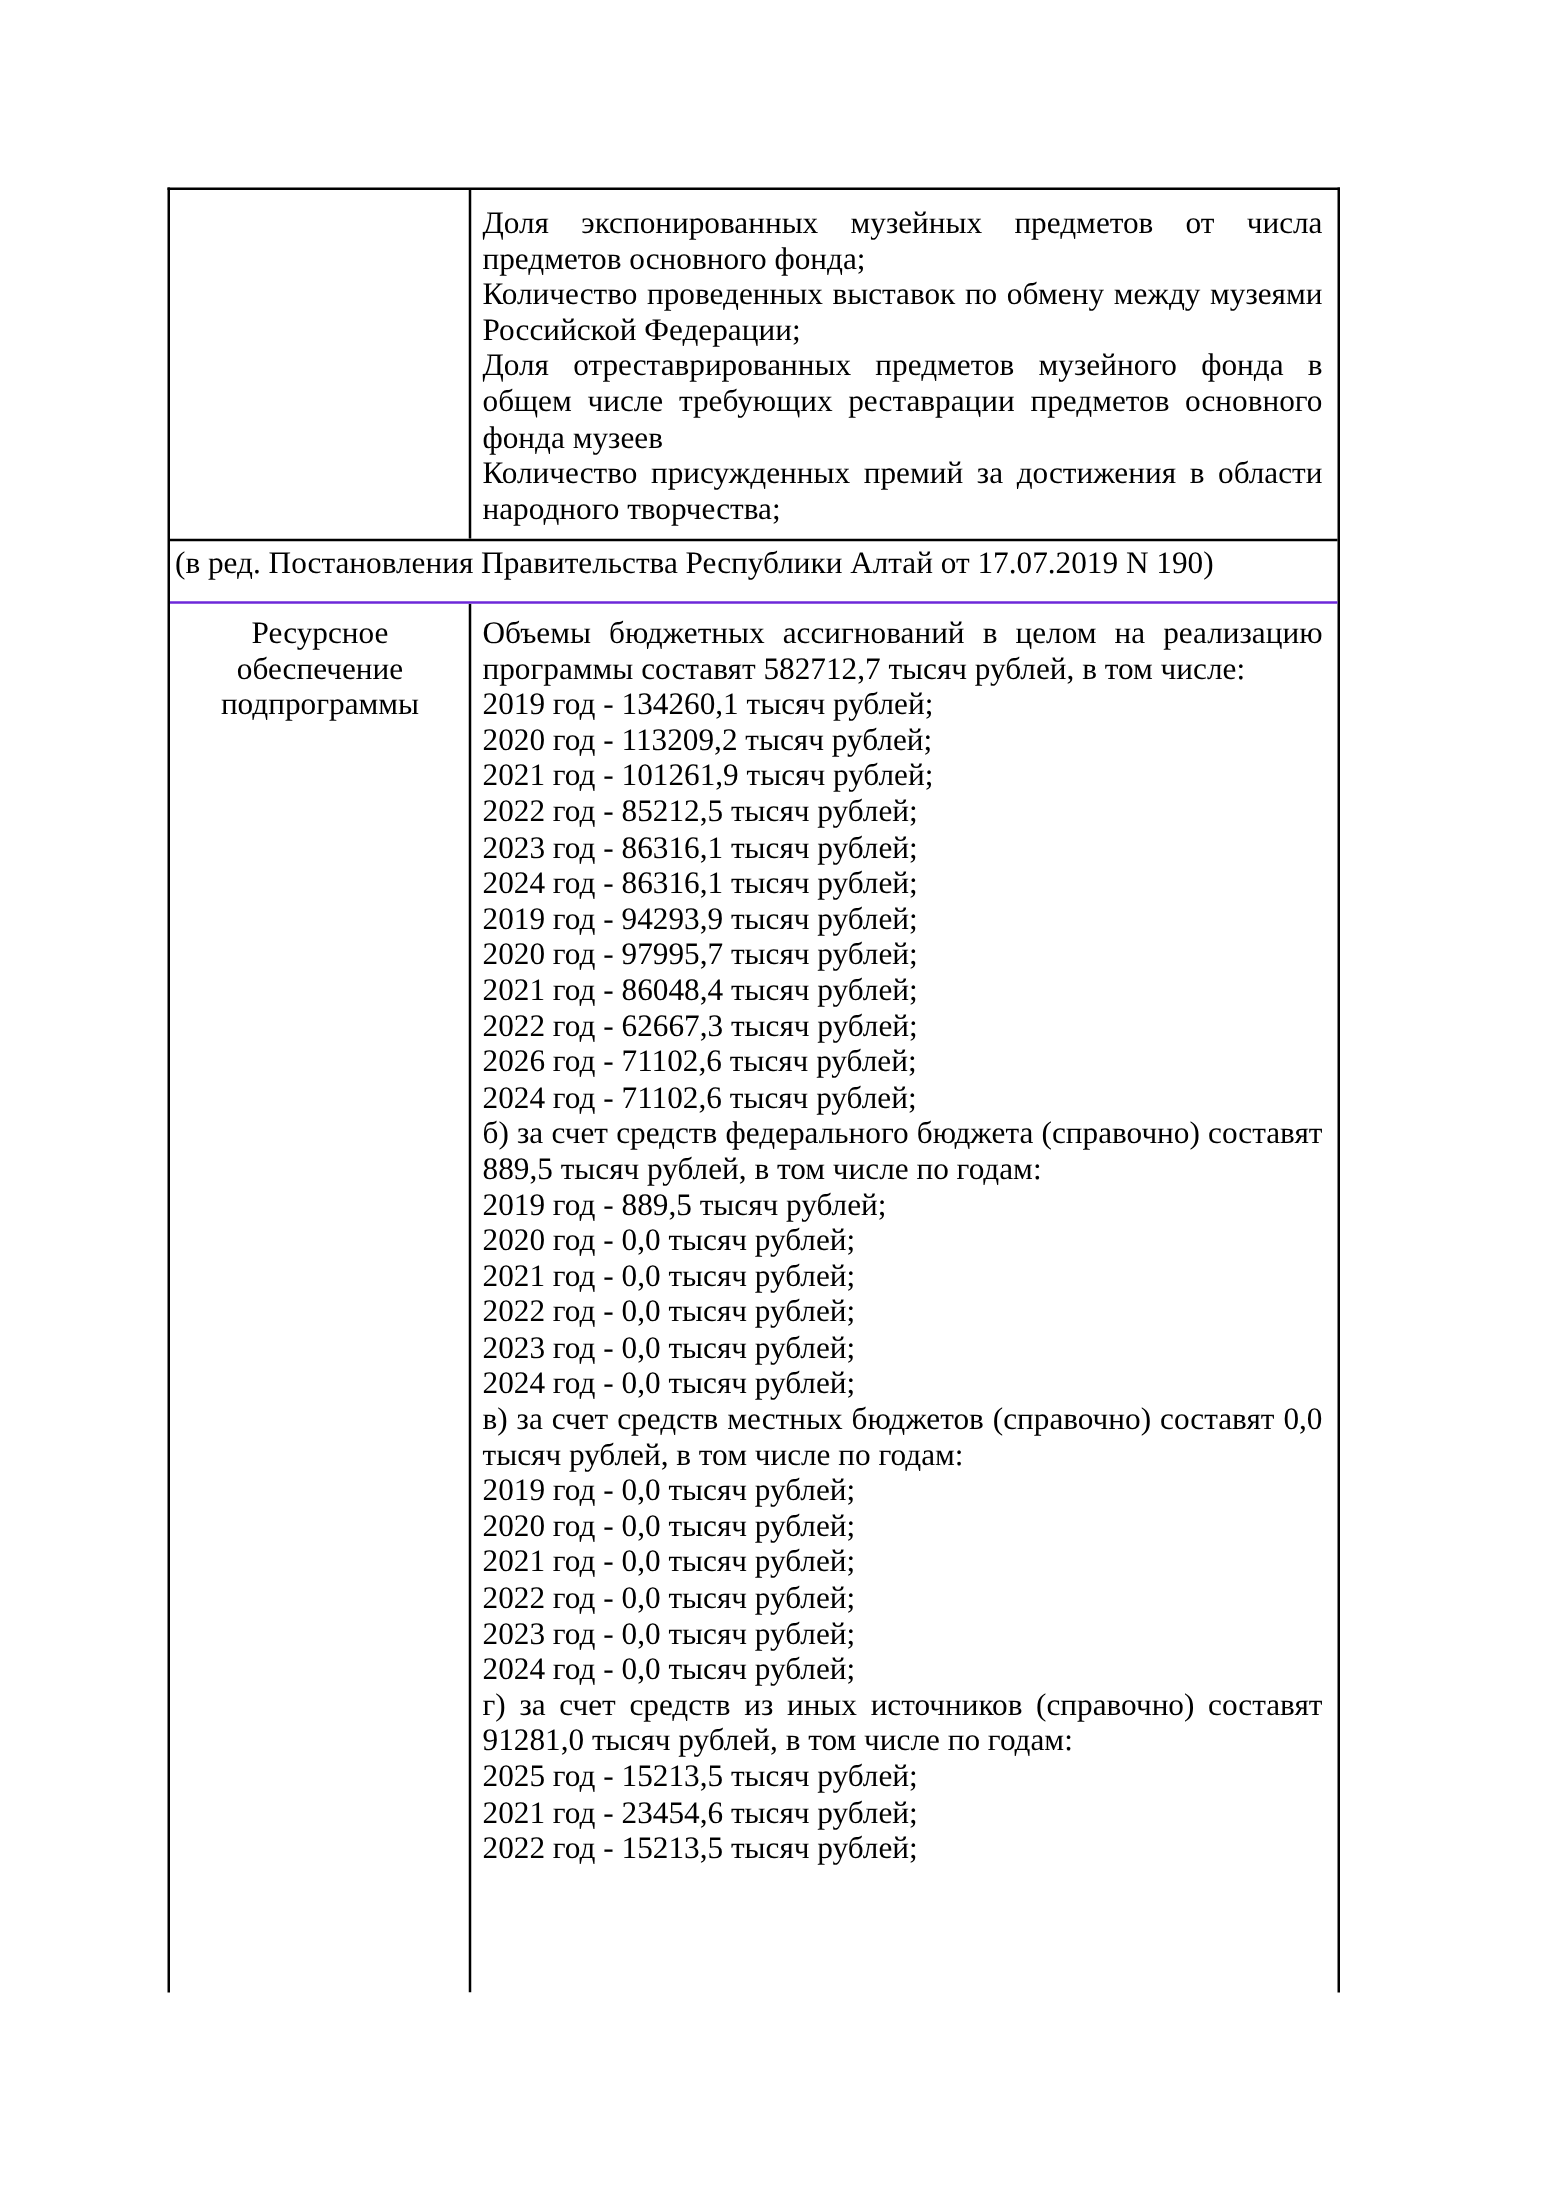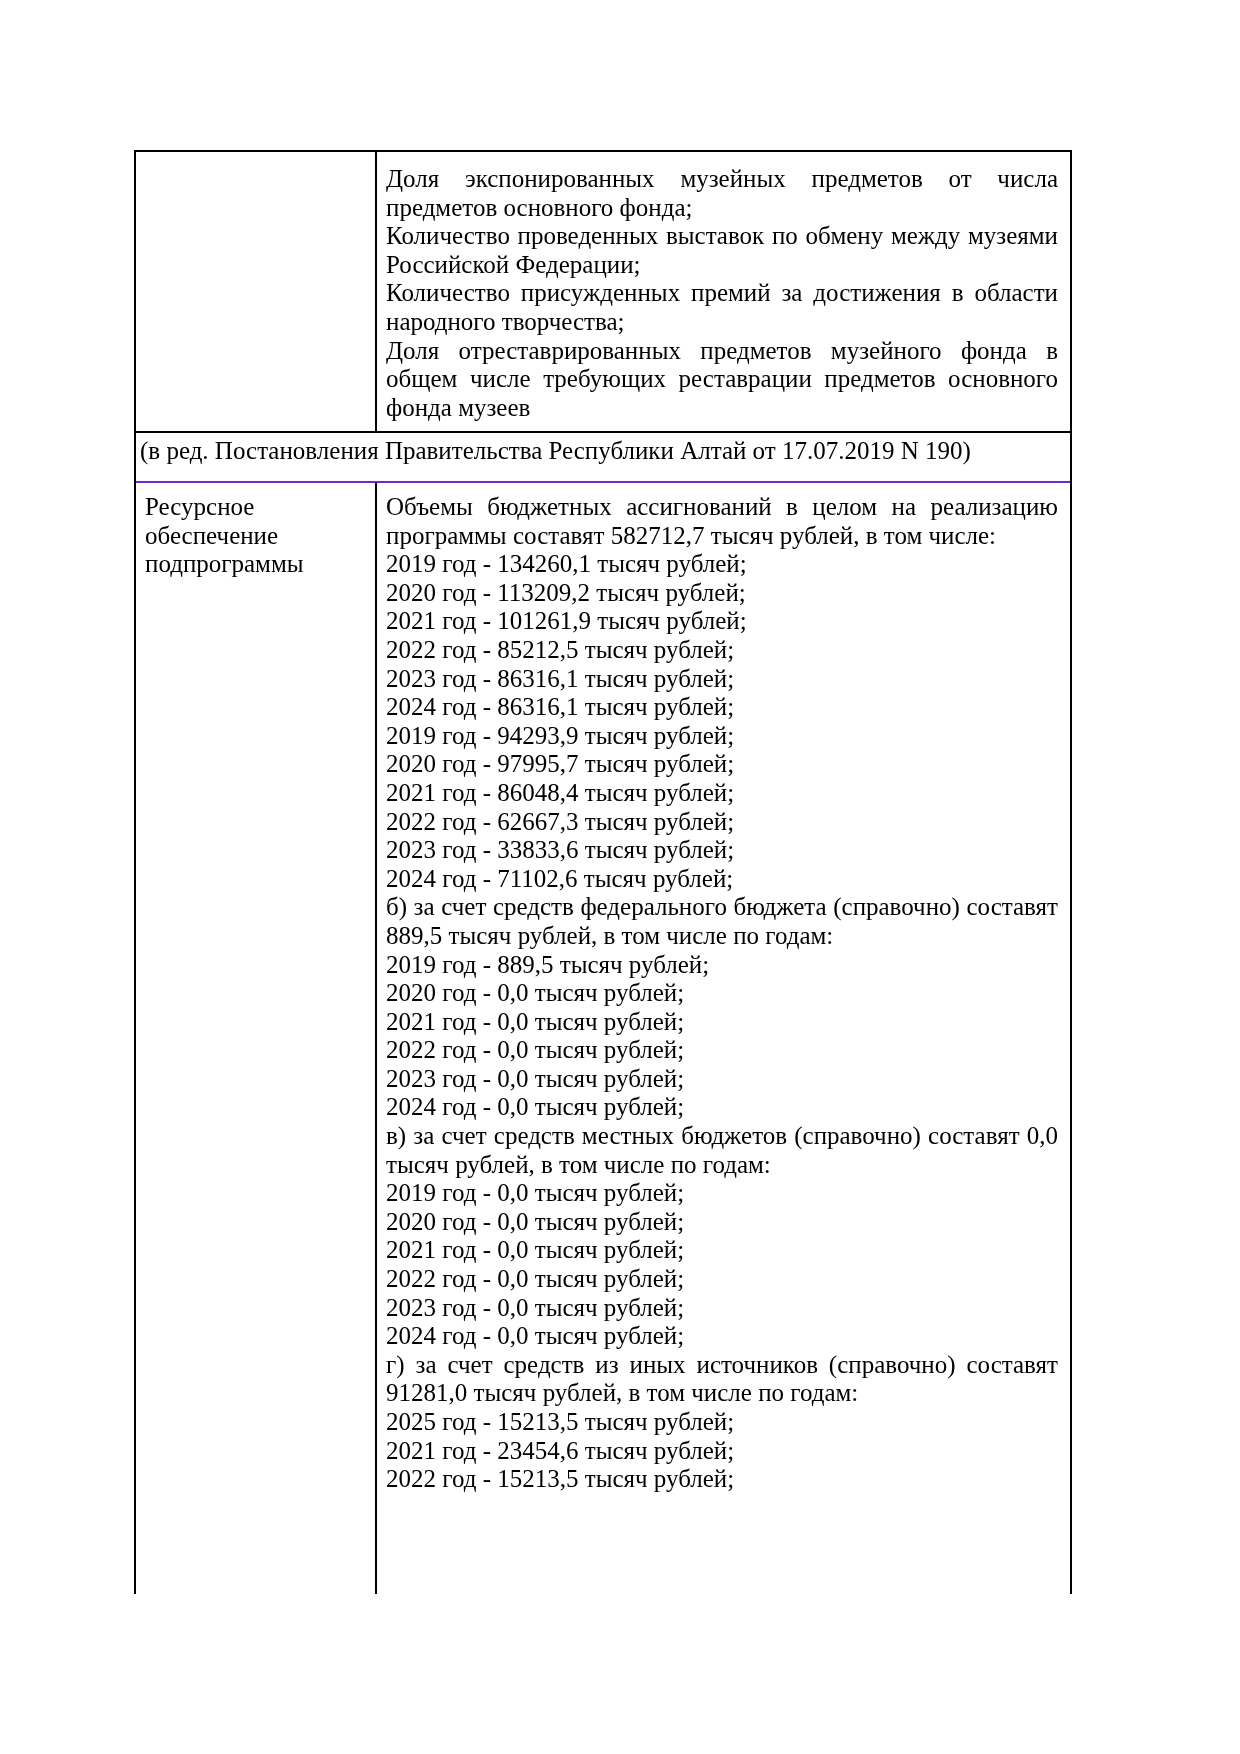--- a/index.html
+++ b/index.html
@@ -45,36 +45,36 @@
   .row-indicators .col-left  { padding-top: 13px; }
   .row-indicators .col-right { padding-top: 13px; }
   .row-resources .col-left   { padding-top: 10px; }
   .row-resources .col-right  { padding-top: 10px; }
   .para, .label-text, .amendment-text {
     font-size: 25px;
     line-height: 28.6px;
     color: #000000;
   }
   .para { text-align: justify; }
-  .label-text { text-align: left; }
+  .label-text { text-align: center; }
   .amendment-text { white-space: nowrap; }
 </style>
 </head>
 <body>
 
 <div class="page">
   <div class="doc-table">
 
     <div class="row row-indicators">
       <div class="col-left"></div>
       <div class="col-right">
           <p class="para">Доля экспонированных музейных предметов от числа предметов основного фонда;</p>
           <p class="para">Количество проведенных выставок по обмену между музеями Российской Федерации;</p>
+          <p class="para">Доля отреставрированных предметов музейного фонда в общем числе требующих реставрации предметов основного фонда музеев</p>
           <p class="para">Количество присужденных премий за достижения в области народного творчества;</p>
-          <p class="para">Доля отреставрированных предметов музейного фонда в общем числе требующих реставрации предметов основного фонда музеев</p>
         </div>
     </div>
 
     <div class="row row-amendment">
       <span class="amendment-text">(в ред. Постановления Правительства Республики Алтай от 17.07.2019 N 190)</span>
     </div>
 
     <div class="row row-resources">
       <div class="col-left">
         <div class="label-text">Ресурсное обеспечение подпрограммы</div>
@@ -84,21 +84,21 @@
           <p class="para">2019 год - 134260,1 тысяч рублей;</p>
           <p class="para">2020 год - 113209,2 тысяч рублей;</p>
           <p class="para">2021 год - 101261,9 тысяч рублей;</p>
           <p class="para">2022 год - 85212,5 тысяч рублей;</p>
           <p class="para">2023 год - 86316,1 тысяч рублей;</p>
           <p class="para">2024 год - 86316,1 тысяч рублей;</p>
           <p class="para">2019 год - 94293,9 тысяч рублей;</p>
           <p class="para">2020 год - 97995,7 тысяч рублей;</p>
           <p class="para">2021 год - 86048,4 тысяч рублей;</p>
           <p class="para">2022 год - 62667,3 тысяч рублей;</p>
-          <p class="para">2023 год - 33833,6 тысяч рублей;</p>
+          <p class="para">2026 год - 71102,6 тысяч рублей;</p>
           <p class="para">2024 год - 71102,6 тысяч рублей;</p>
           <p class="para">б) за счет средств федерального бюджета (справочно) составят 889,5 тысяч рублей, в том числе по годам:</p>
           <p class="para">2019 год - 889,5 тысяч рублей;</p>
           <p class="para">2020 год - 0,0 тысяч рублей;</p>
           <p class="para">2021 год - 0,0 тысяч рублей;</p>
           <p class="para">2022 год - 0,0 тысяч рублей;</p>
           <p class="para">2023 год - 0,0 тысяч рублей;</p>
           <p class="para">2024 год - 0,0 тысяч рублей;</p>
           <p class="para">в) за счет средств местных бюджетов (справочно) составят 0,0 тысяч рублей, в том числе по годам:</p>
           <p class="para">2019 год - 0,0 тысяч рублей;</p>

